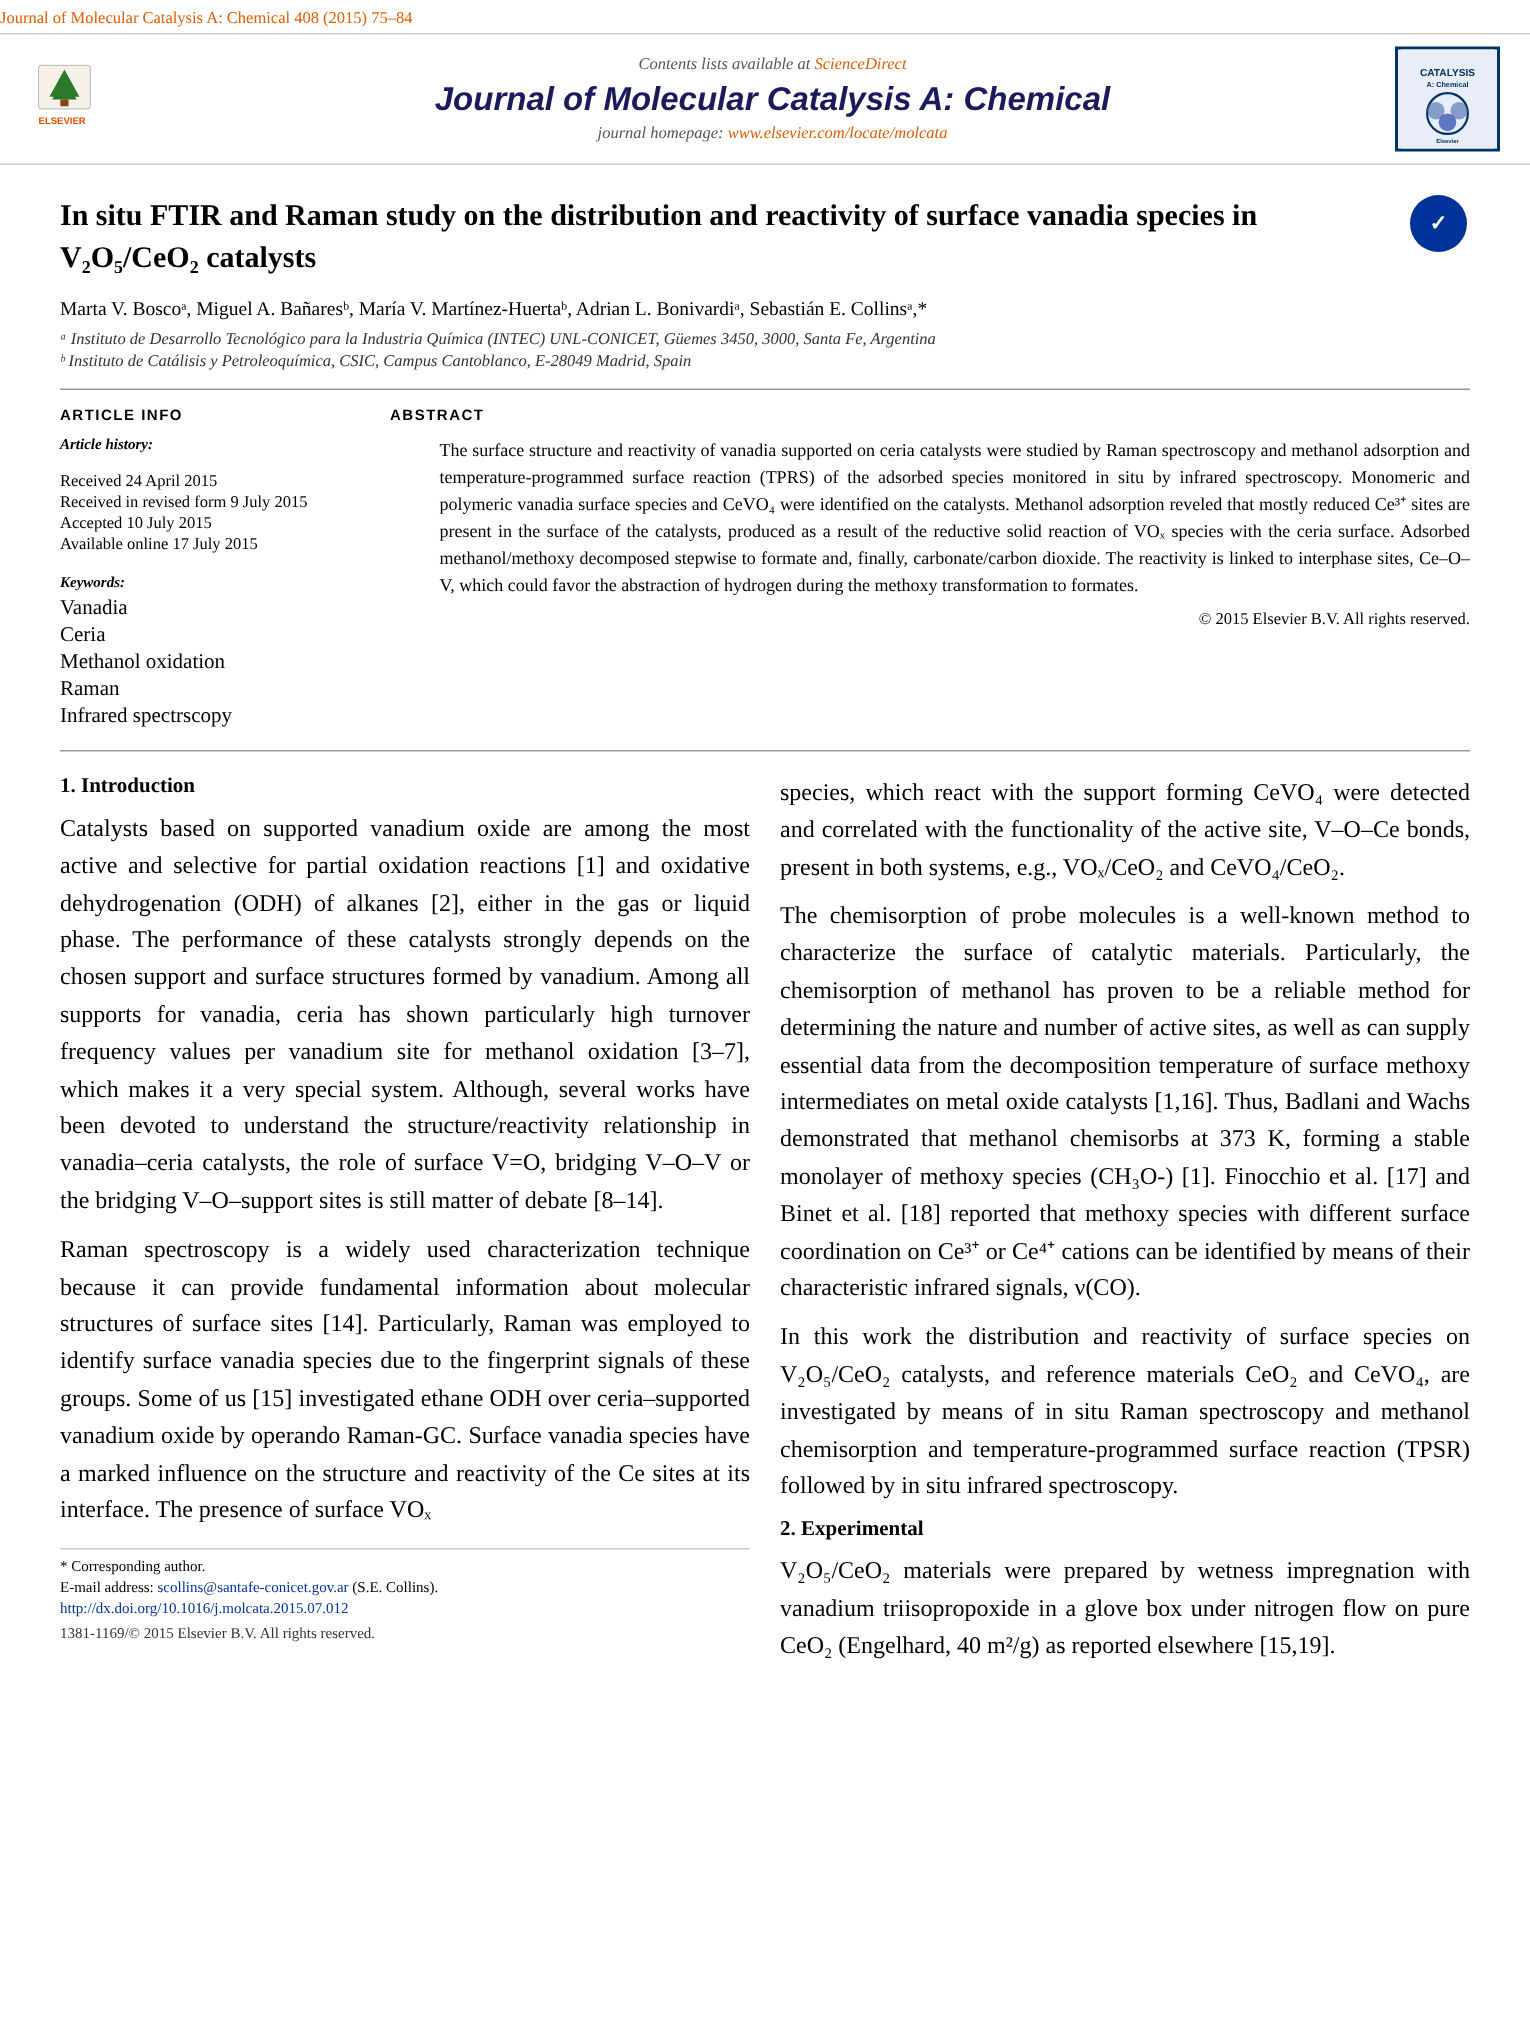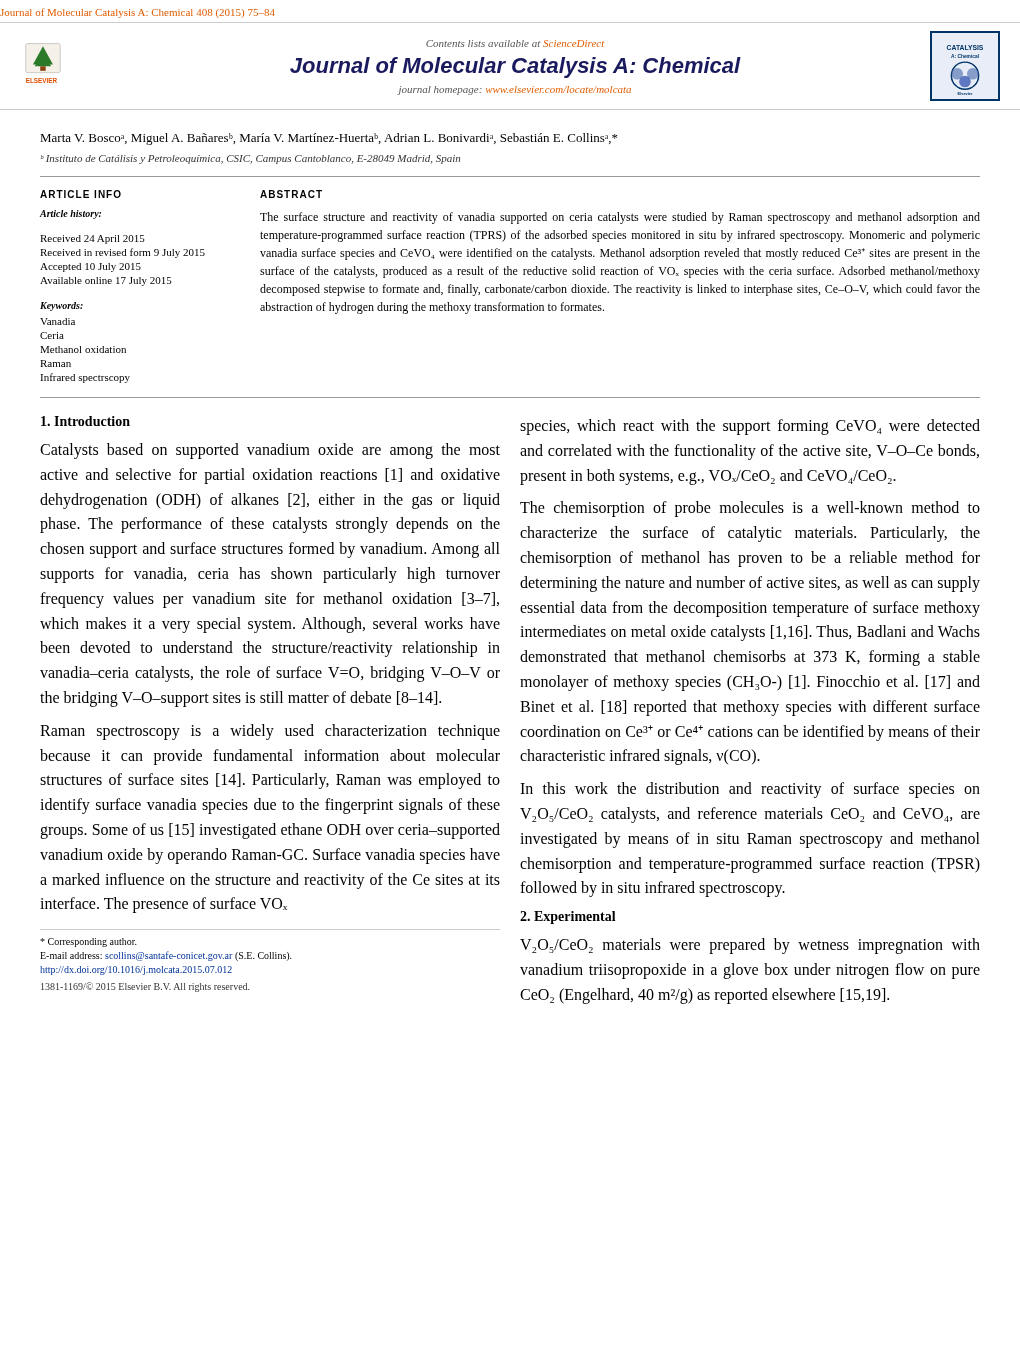--- a/index.html
+++ b/index.html
@@ -159,28 +159,29 @@
     }
     .keywords-label {
       font-size: 10px;
       font-style: italic;
       font-weight: bold;
       color: #000;
       margin-top: 14px;
       margin-bottom: 4px;
     }
     .keyword-item {
-      font-size: 11px;
+      font-size: 14px;
       color: #000;
       margin-bottom: 2px;
     }
     .abstract-text {
       font-size: 12px;
       line-height: 1.5;
       text-align: justify;
+      margin-left: 33px;
     }
     .copyright {
       font-size: 11px;
       text-align: right;
       margin-top: 8px;
     }
     .body-section {
       margin-top: 16px;
     }
     .two-col-body {
@@ -272,23 +273,30 @@
         <circle cx="42" cy="42" r="6" fill="#4466aa" opacity="0.6"></circle>
         <circle cx="34" cy="50" r="6" fill="#2244aa" opacity="0.7"></circle>
         <text x="34" y="64" font-family="Arial" font-size="4" fill="#003366" text-anchor="middle">Elsevier</text>
       </svg>
     </div>
   </div>
 </div>
 
 <div class="main-content">
 
+  <div class="article-title-section">
+    <div class="article-title">In situ FTIR and Raman study on the distribution and reactivity of surface vanadia species in V₂O₅/CeO₂ catalysts</div>
+    <div class="crossmark-logo">
+      <div class="crossmark-circle">✓</div>
+    </div>
+  </div>
 
   <div class="authors">Marta V. Boscoᵃ, Miguel A. Bañaresᵇ, María V. Martínez-Huertaᵇ, Adrian L. Bonivardiᵃ, Sebastián E. Collinsᵃ,*</div>
 
+  <div class="affiliation">ᵃ Instituto de Desarrollo Tecnológico para la Industria Química (INTEC) UNL-CONICET, Güemes 3450, 3000, Santa Fe, Argentina</div>
   <div class="affiliation">ᵇ Instituto de Catálisis y Petroleoquímica, CSIC, Campus Cantoblanco, E-28049 Madrid, Spain</div>
 
   <hr class="divider">
 
   <div class="two-column">
     <div class="left-col">
       <div class="section-label">ARTICLE INFO</div>
       <div class="article-info-label">Article history:</div>
       <div class="article-info-item">Received 24 April 2015</div>
       <div class="article-info-item">Received in revised form 9 July 2015</div>
@@ -298,20 +306,21 @@
       <div class="keywords-label">Keywords:</div>
       <div class="keyword-item">Vanadia</div>
       <div class="keyword-item">Ceria</div>
       <div class="keyword-item">Methanol oxidation</div>
       <div class="keyword-item">Raman</div>
       <div class="keyword-item">Infrared spectrscopy</div>
     </div>
     <div class="right-col">
       <div class="section-label">ABSTRACT</div>
       <div class="abstract-text">The surface structure and reactivity of vanadia supported on ceria catalysts were studied by Raman spectroscopy and methanol adsorption and temperature-programmed surface reaction (TPRS) of the adsorbed species monitored in situ by infrared spectroscopy. Monomeric and polymeric vanadia surface species and CeVO₄ were identified on the catalysts. Methanol adsorption reveled that mostly reduced Ce³⁺ sites are present in the surface of the catalysts, produced as a result of the reductive solid reaction of VOₓ species with the ceria surface. Adsorbed methanol/methoxy decomposed stepwise to formate and, finally, carbonate/carbon dioxide. The reactivity is linked to interphase sites, Ce–O–V, which could favor the abstraction of hydrogen during the methoxy transformation to formates.</div>
+      <div class="copyright">© 2015 Elsevier B.V. All rights reserved.</div>
     </div>
   </div>
 
   <hr class="divider">
 
   <div class="two-col-body body-section">
 
     <div class="body-col">
       <div class="section-heading">1. Introduction</div>
       <div class="body-text">Catalysts based on supported vanadium oxide are among the most active and selective for partial oxidation reactions [1] and oxidative dehydrogenation (ODH) of alkanes [2], either in the gas or liquid phase. The performance of these catalysts strongly depends on the chosen support and surface structures formed by vanadium. Among all supports for vanadia, ceria has shown particularly high turnover frequency values per vanadium site for methanol oxidation [3–7], which makes it a very special system. Although, several works have been devoted to understand the structure/reactivity relationship in vanadia–ceria catalysts, the role of surface V=O, bridging V–O–V or the bridging V–O–support sites is still matter of debate [8–14].</div>

